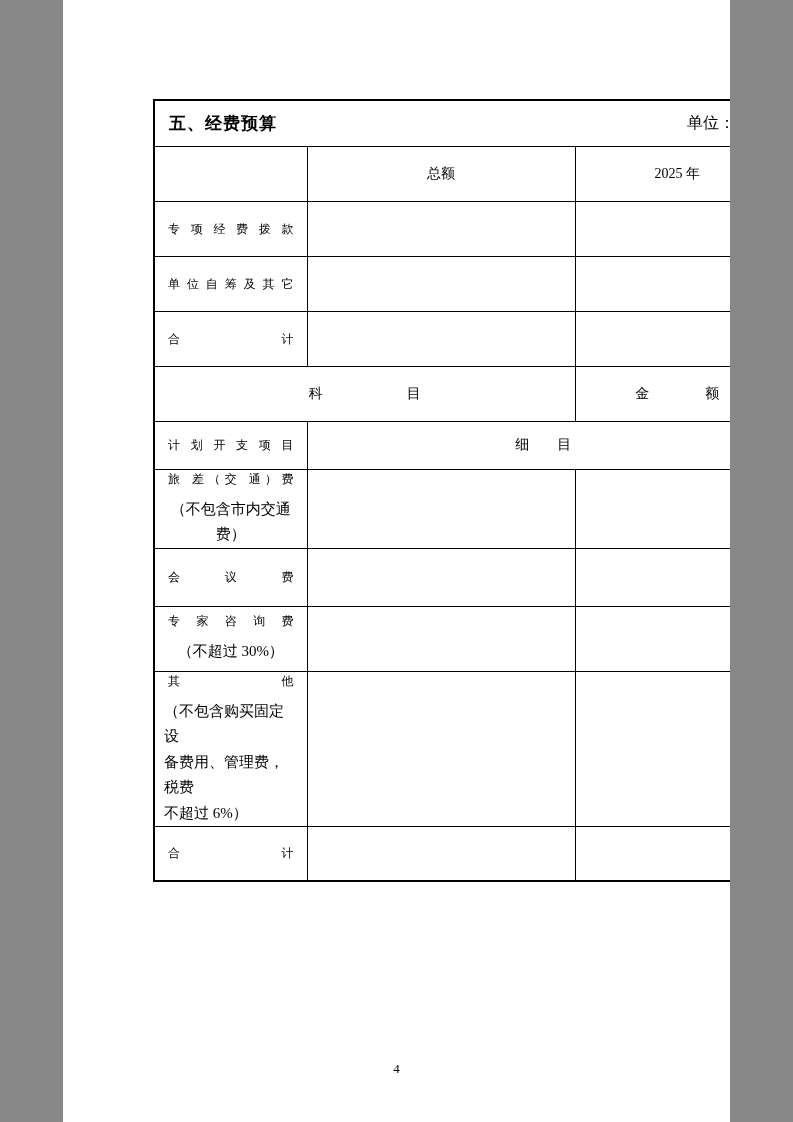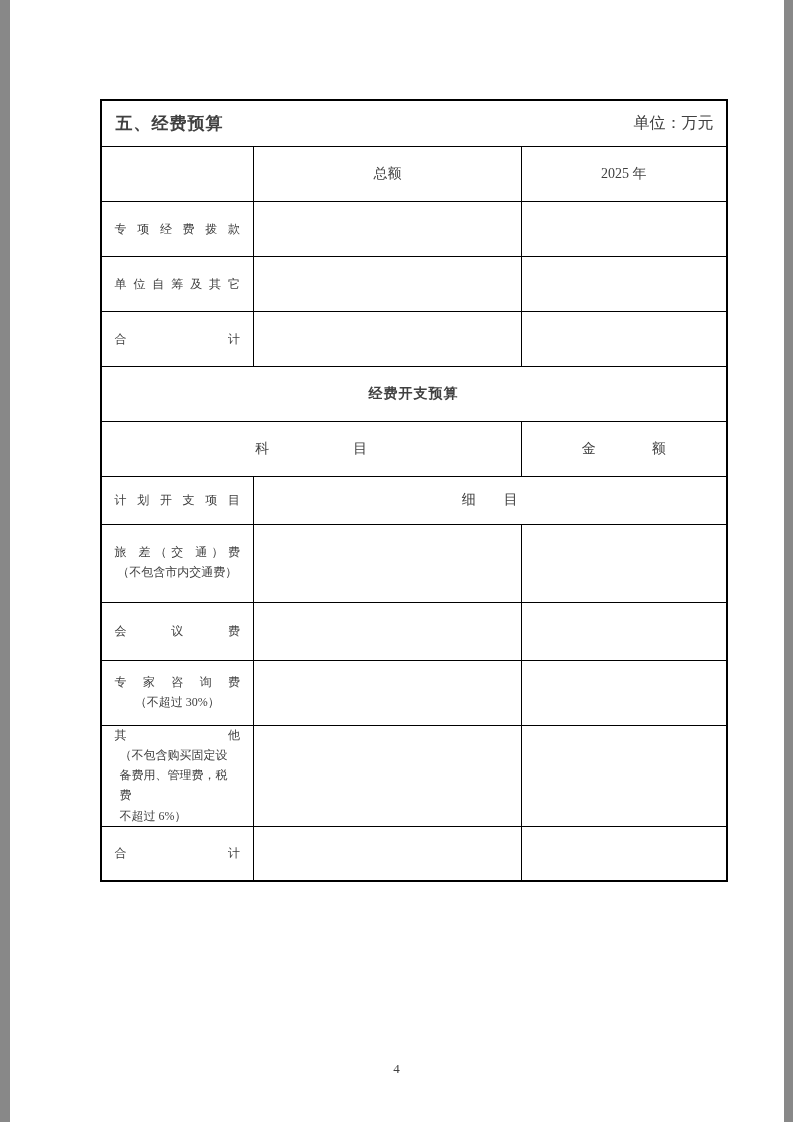--- a/index.html
+++ b/index.html
@@ -1,23 +1,23 @@
 <!DOCTYPE html>
 <html><head>
 <meta charset="utf-8">
 <style>
   html, body { margin: 0; padding: 0; background: #888; }
   .page {
     position: relative;
-    width: 774px;
+    width: 667px;
     height: 1122px;
     background: #ffffff;
     margin: 0 auto;
     font-family: "Liberation Serif", "DejaVu Serif", serif;
-    color: #404040;
+    color: #000000;
     overflow: hidden;
   }
   table.budget {
     position: absolute;
     left: 90px;
     top: 99px;
     width: 626px;
     border-collapse: collapse;
     table-layout: fixed;
   }
@@ -59,31 +59,31 @@
     text-align: center;
     vertical-align: top;
     padding-top: 9px;
     font-weight: bold;
     font-size: 16px;
     font-family: "Liberation Sans", "DejaVu Sans", sans-serif;
     letter-spacing: 1px;
   }
   .note {
     display: block;
-    font-size: 12px;
+    font-size: 15px;
     line-height: 1.7;
     text-align: center;
     padding: 0 5px;
-    margin-top: 1px;
+    margin-top: 9px;
   }
   .note:empty { display: none; }
   .note-left {
     text-align: left;
     white-space: pre-line;
-    padding: 0 18px;
+    padding: 0 9px;
   }
   .page-num {
     position: absolute;
     left: 0;
     right: 0;
     top: 1061px;
     text-align: center;
     font-size: 13px;
   }
 </style>
@@ -132,23 +132,20 @@
     </tr>
 
     <tr style="height:55px">
       <td>
         <span class="jlabel">合 计</span>
       </td>
       <td></td>
       <td></td>
     </tr>
 
-    <tr style="height:55px">
-      <td colspan="3" class="section-title-cell">经费开支预算</td>
-    </tr>
 
     <tr style="height:55px">
       <td colspan="2" class="center">科　　　　　　目</td>
       <td class="center">金　　　　额</td>
     </tr>
 
     <tr style="height:48px">
       <td>
         <span class="jlabel">计 划 开 支 项 目</span>
       </td>

